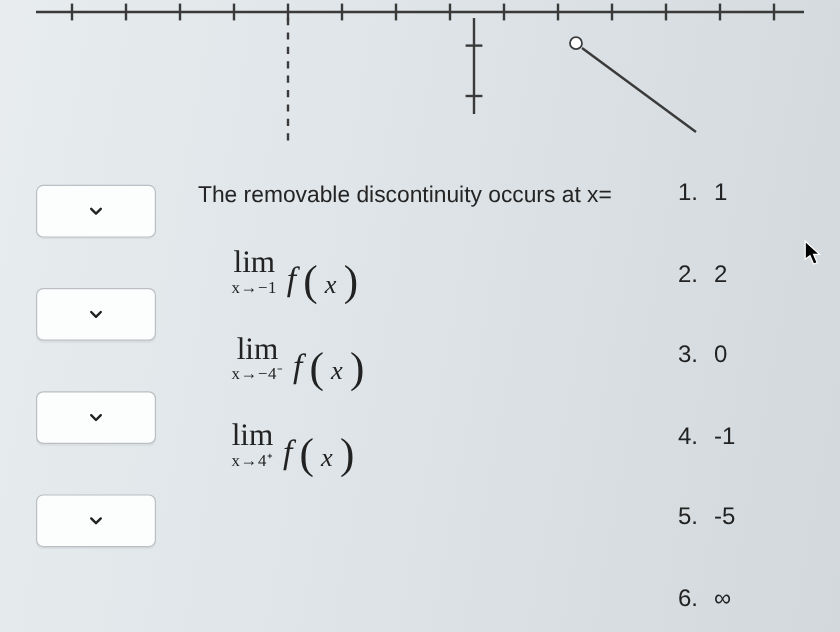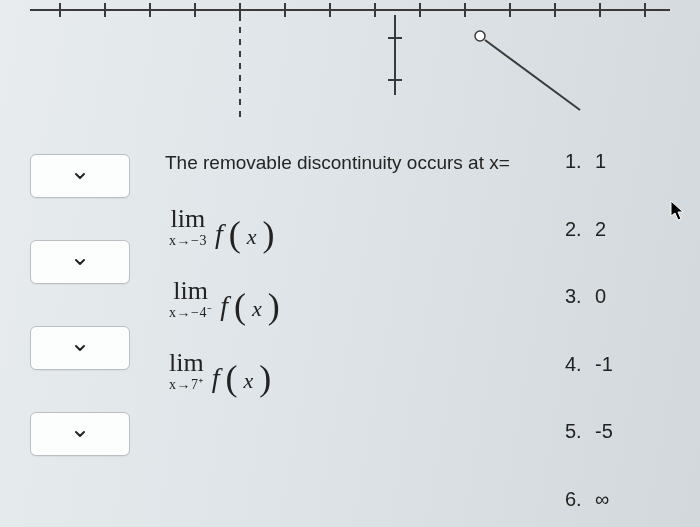--- a/index.html
+++ b/index.html
@@ -82,20 +82,21 @@
     align-items: flex-end;
     gap: 6px;
     line-height: 1;
     padding-left: 4px;
   }
   .limstack {
     display: inline-flex;
     flex-direction: column;
     align-items: center;
     line-height: 1;
+    margin-left: 24px;
   }
   .limstack .top { font-size: 26px; }
   .limstack .bot { font-size: 14px; margin-top: 2px; letter-spacing: 0.5px; }
   .fn { font-style: italic; font-size: 28px; margin-left: 2px; }
   .paren { font-size: 36px; font-weight: 300; position: relative; top: 4px; }
   .xvar { font-style: italic; font-size: 22px; }
 
   .right-col {
     flex: 0 0 110px;
     display: flex;
@@ -185,21 +186,21 @@
           </span>
       </div>
     </div>
 
     <div class="mid-col">
       <div class="prompt">The removable discontinuity occurs at x=</div>
 
       <div class="limit">
         <span class="limstack">
           <span class="top">lim</span>
-          <span class="bot">x→−3</span>
+          <span class="bot">x→−1</span>
         </span>
         <span class="fn">f</span>
         <span class="paren">(</span>
         <span class="xvar">x</span>
         <span class="paren">)</span>
       </div>
 
       <div class="limit">
         <span class="limstack">
           <span class="top">lim</span>
@@ -207,21 +208,21 @@
         </span>
         <span class="fn">f</span>
         <span class="paren">(</span>
         <span class="xvar">x</span>
         <span class="paren">)</span>
       </div>
 
       <div class="limit">
         <span class="limstack">
           <span class="top">lim</span>
-          <span class="bot">x→7⁺</span>
+          <span class="bot">x→4⁺</span>
         </span>
         <span class="fn">f</span>
         <span class="paren">(</span>
         <span class="xvar">x</span>
         <span class="paren">)</span>
       </div>
     </div>
 
     <div class="right-col">
       <div class="ans-row">

